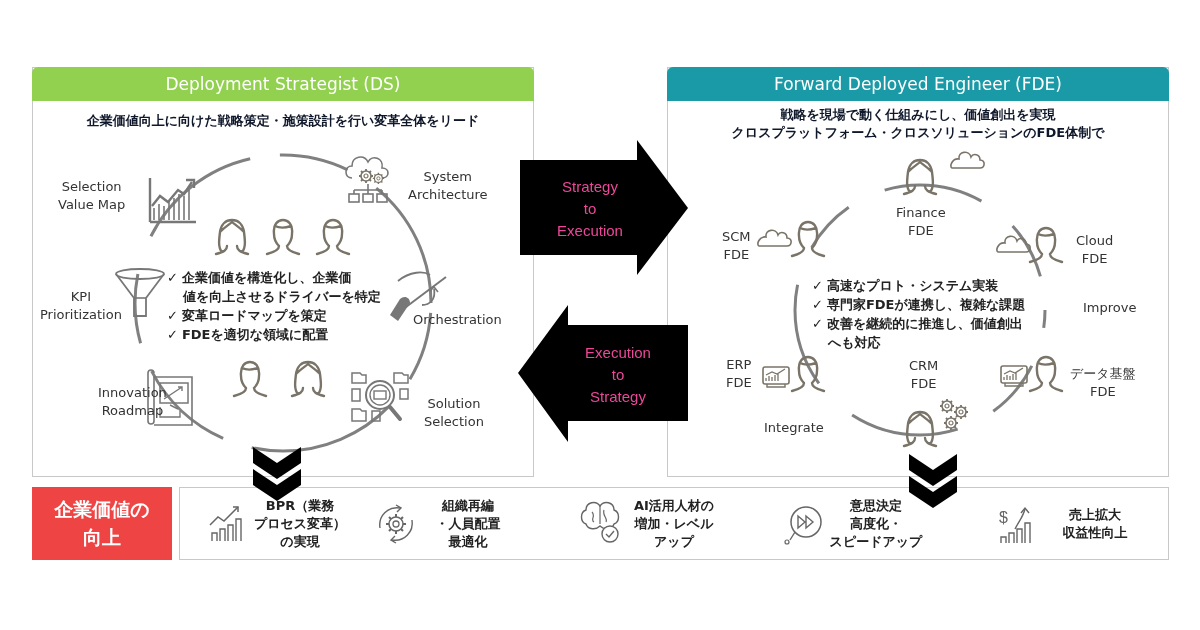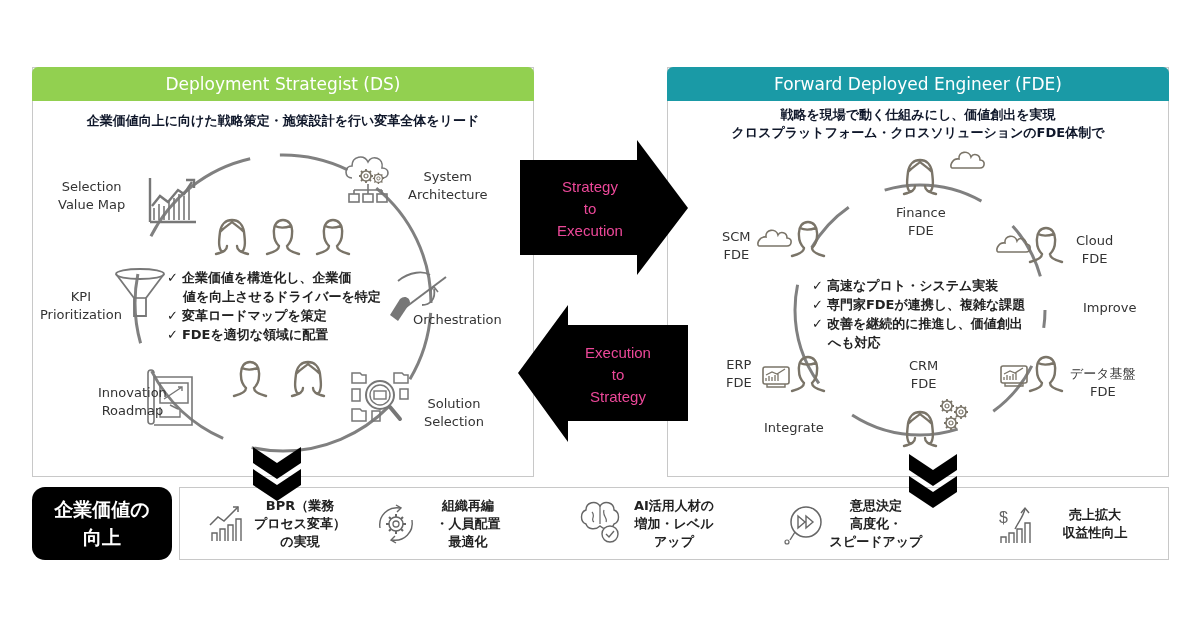--- a/index.html
+++ b/index.html
@@ -21,22 +21,22 @@
   #fde-panel .panel-head { background: #1a9aa6; }
   .subtitle { position: absolute; left: 0; right: 0; text-align: center; font-size: 13px; font-weight: bold; color: #0f172a; line-height: 18px; }
   .lbl { position: absolute; font-size: 13px; color: #333; text-align: center; line-height: 18px; white-space: nowrap; }
   .bullets { position: absolute; font-size: 13px; font-weight: bold; color: #222; line-height: 19px; }
   .bullets div { white-space: nowrap; }
   .bullets .check { font-weight: normal; margin-right: 4px; }
   .bullets .cont { padding-left: 16px; }
   svg.overlay { position: absolute; left: 0; top: 0; }
   .arrow-text { position: absolute; color: #ec4899; font-size: 15px; text-align: center; line-height: 22px; font-family: "Liberation Sans", sans-serif; }
   #value-box {
-    position: absolute; left: 32px; top: 487px; width: 140px; height: 73px; background: #000000;
-    color: #fff; font-size: 19px; font-weight: bold; text-align: center; line-height: 28px; padding-top: 8px; border-radius: 13px;
+    position: absolute; left: 32px; top: 487px; width: 140px; height: 73px; background: #ef4444;
+    color: #fff; font-size: 19px; font-weight: bold; text-align: center; line-height: 28px; padding-top: 8px;
   }
   #outcomes {
     position: absolute; left: 179px; top: 487px; width: 990px; height: 73px; border: 1px solid #c8c8c8; background: #fff;
   }
   .oc-text { position: absolute; font-size: 13px; font-weight: bold; color: #222; text-align: center; line-height: 18px; white-space: nowrap; }
 </style>
 </head>
 <body>
 
 <div id="ds-panel" class="panel">

